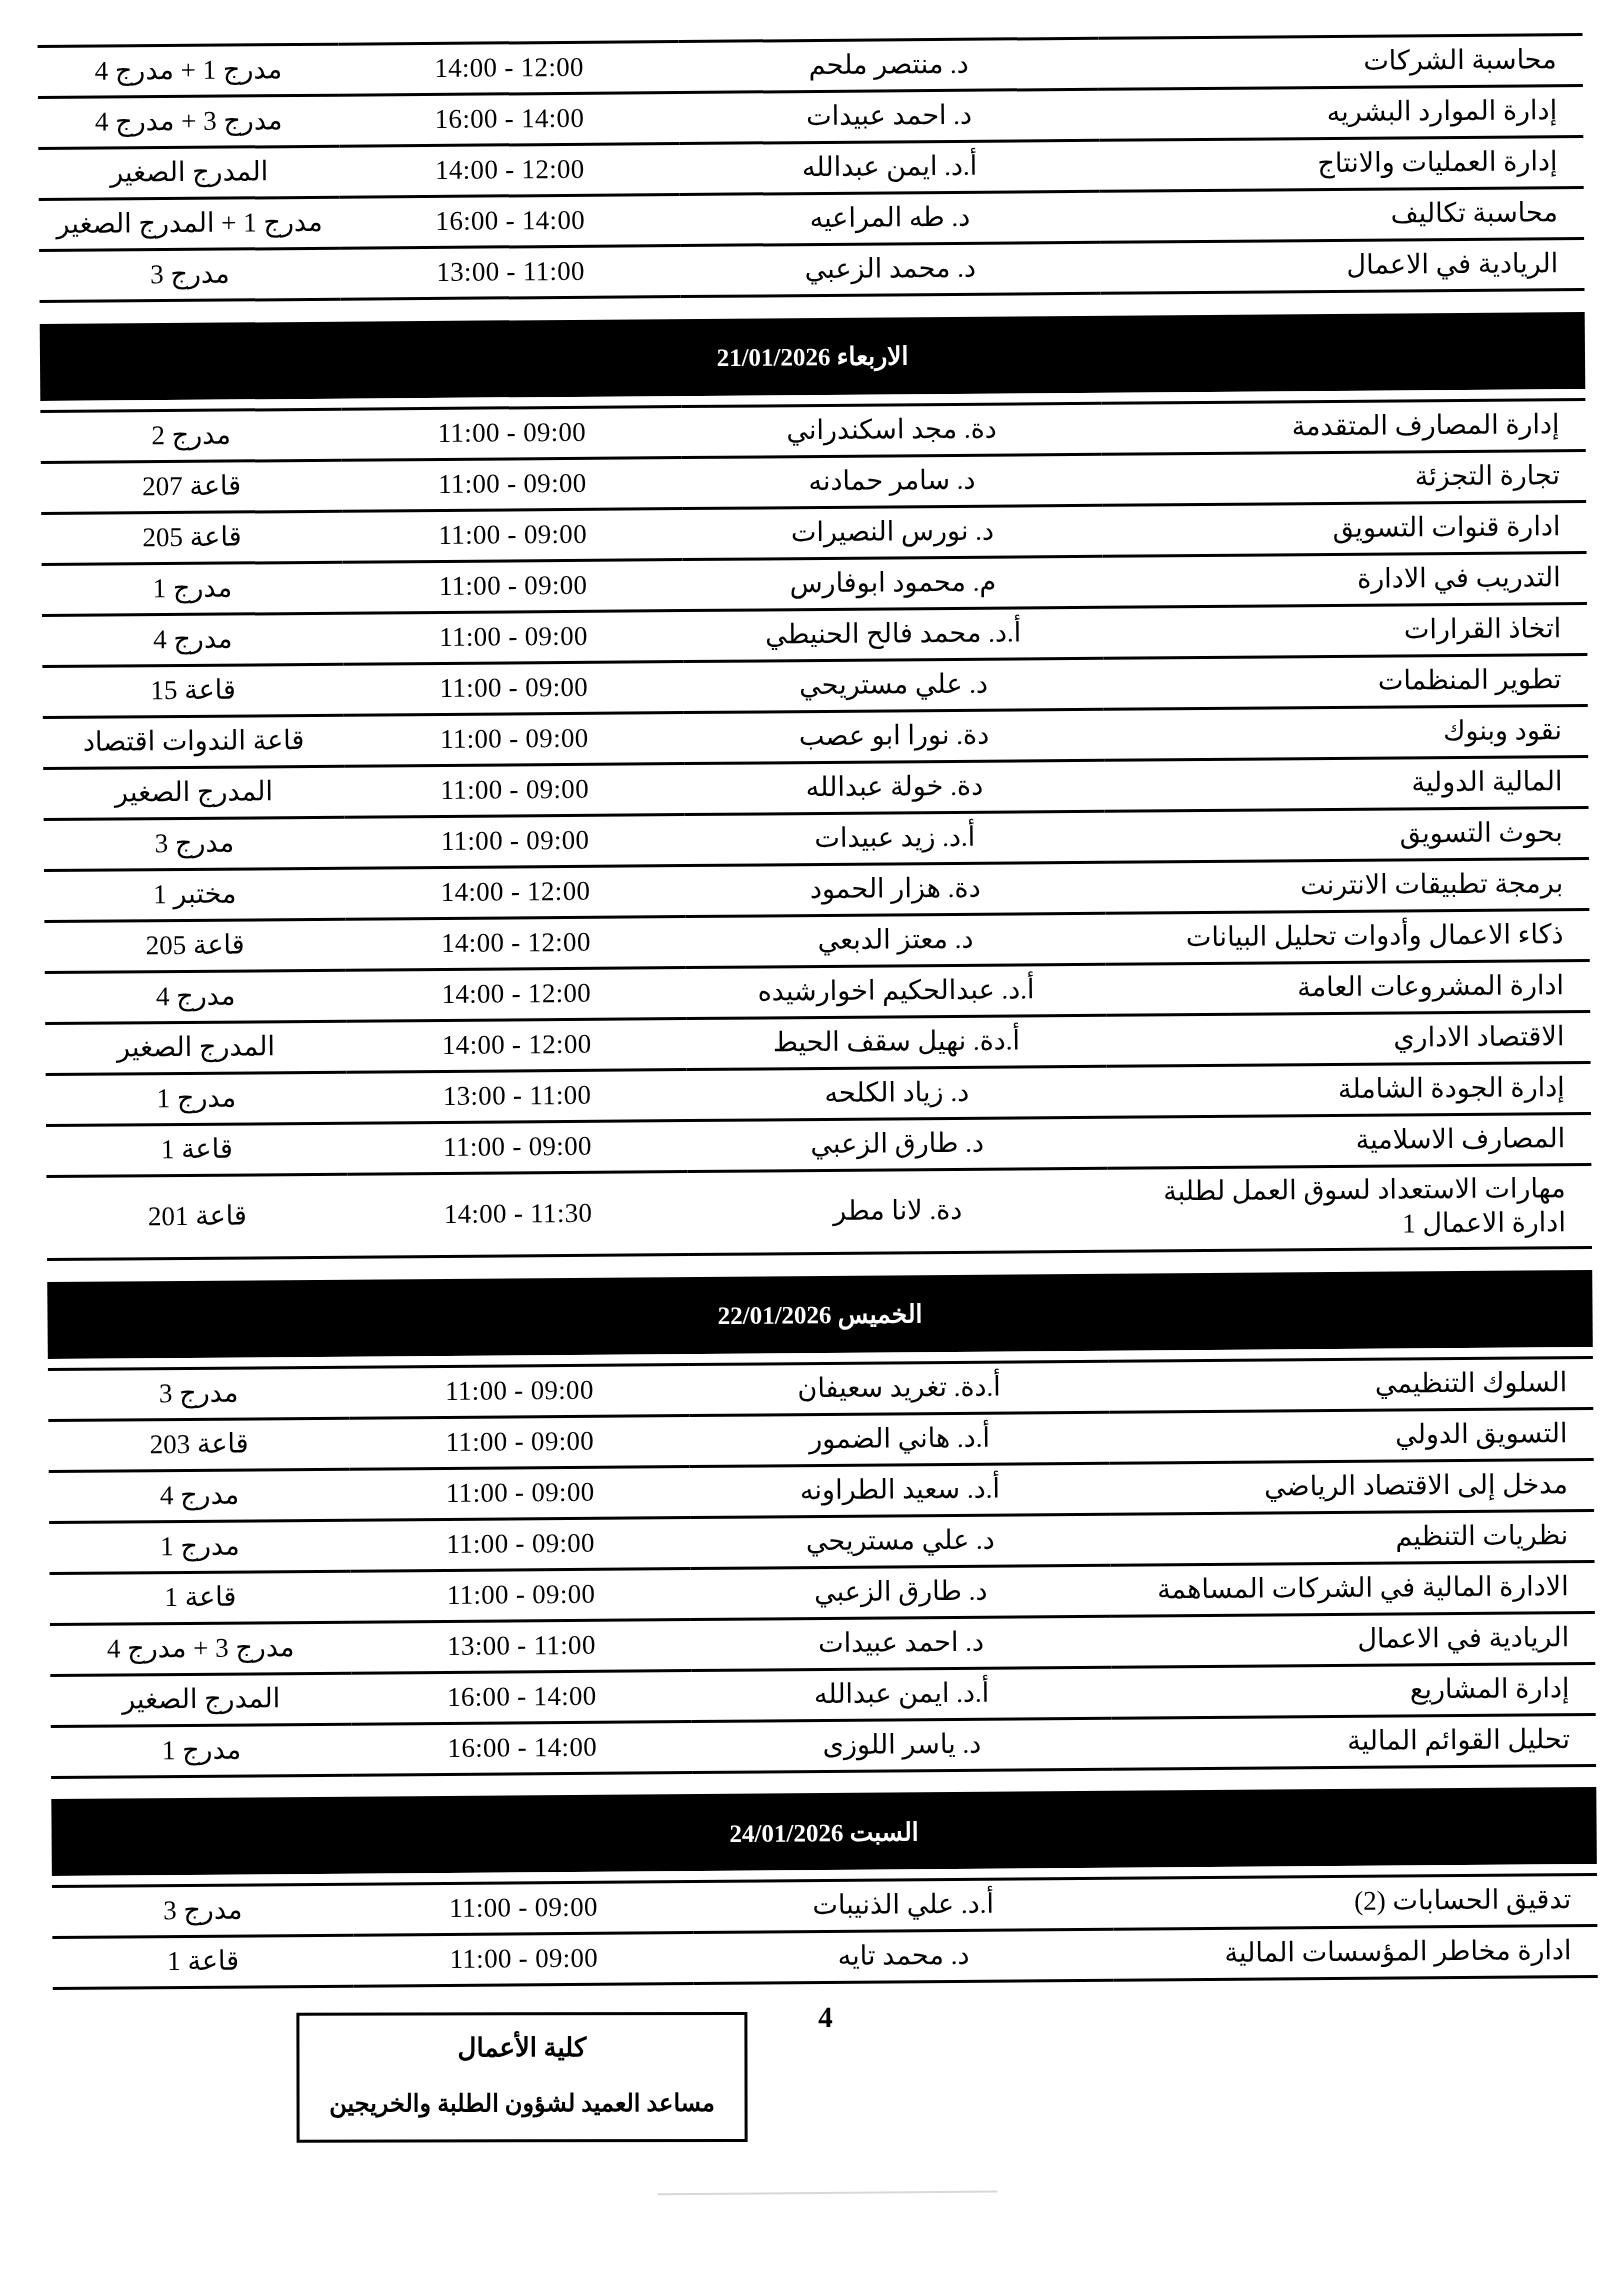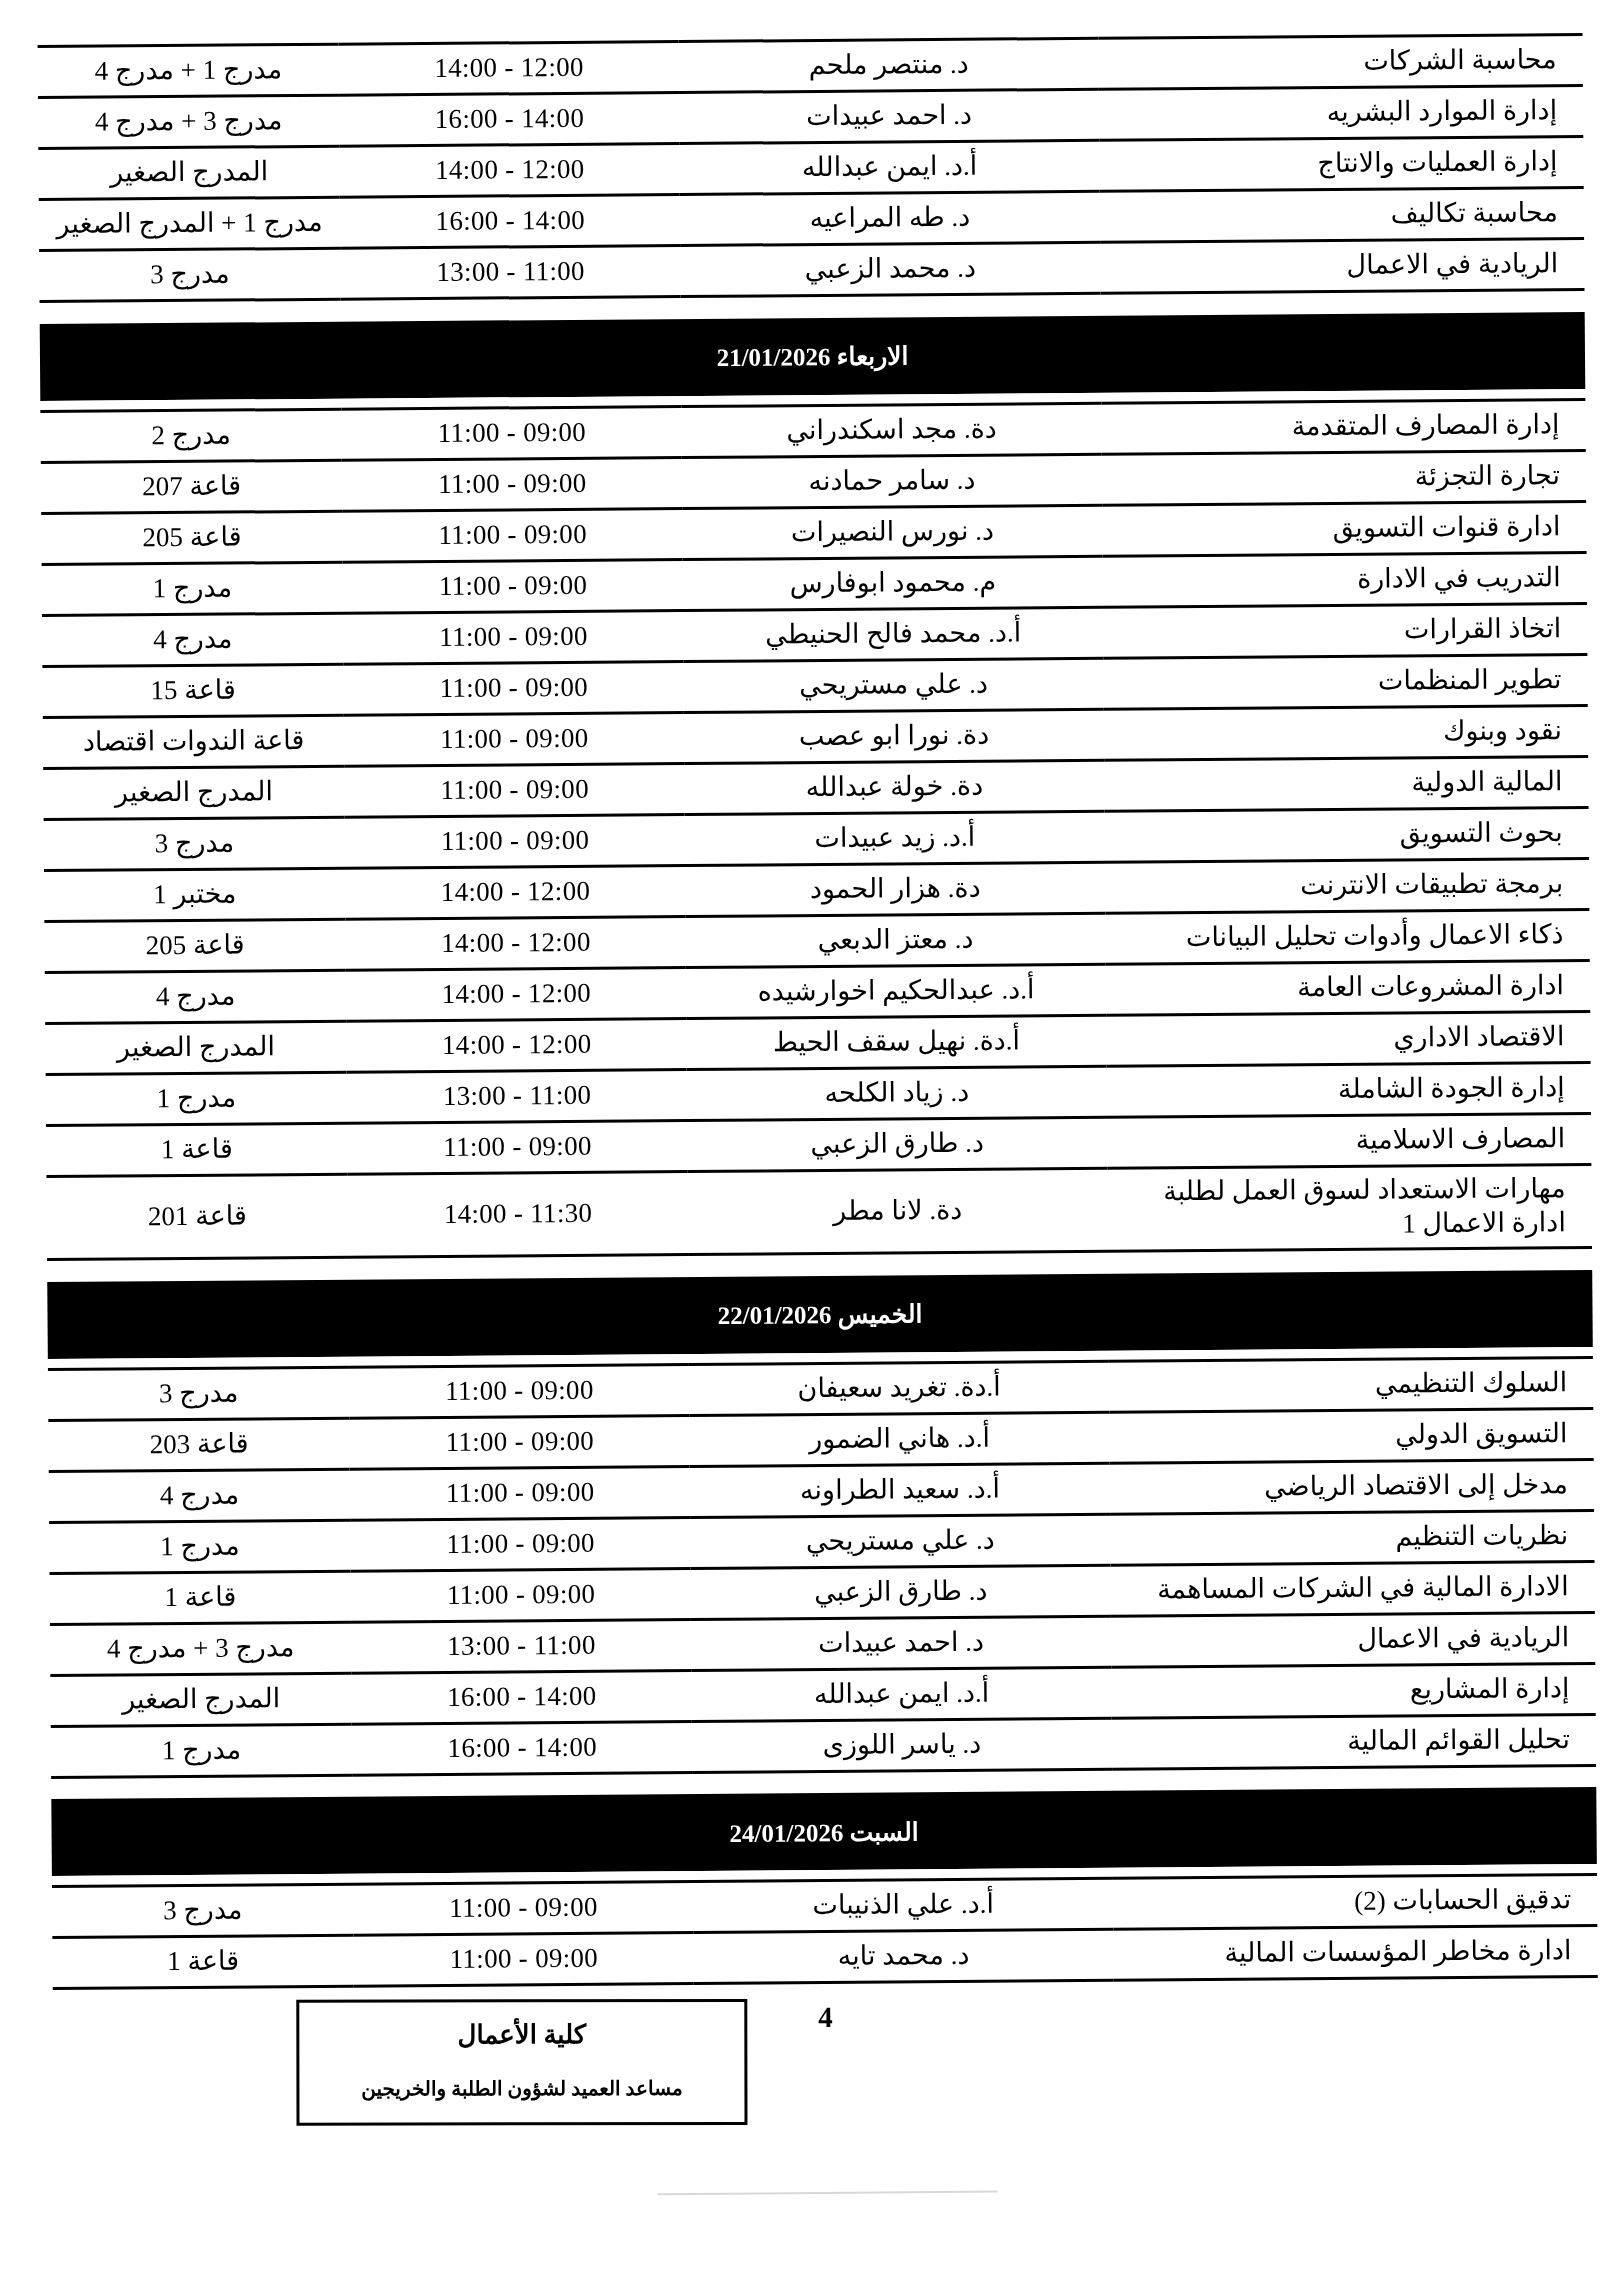--- a/index.html
+++ b/index.html
@@ -95,35 +95,35 @@
     position: absolute;
     left: 50%;
     top: 10.5px;
     transform: translateX(-50%);
     font-size: 29px;
     font-weight: bold;
   }
   .sign-box {
     position: absolute;
     right: 851px;
-    top: 6px;
+    top: 19px;
     width: 419px;
     border: 3.3px solid #000;
     padding: 17px 13px 22px 13px;
     text-align: center;
     transform: rotate(0.35deg);
     background: #fff;
   }
   .sign-line1 {
     font-size: 26px;
     font-weight: bold;
     margin-bottom: 26px;
   }
   .sign-line2 {
-    font-size: 20px;
+    font-size: 24px;
     font-weight: bold;
   }
   .bottom-artifact {
     position: absolute;
     left: 50%;
     bottom: 19.6px;
     transform: translateX(-50%);
     width: 340px;
     height: 2px;
     background: #d8d8d8;

